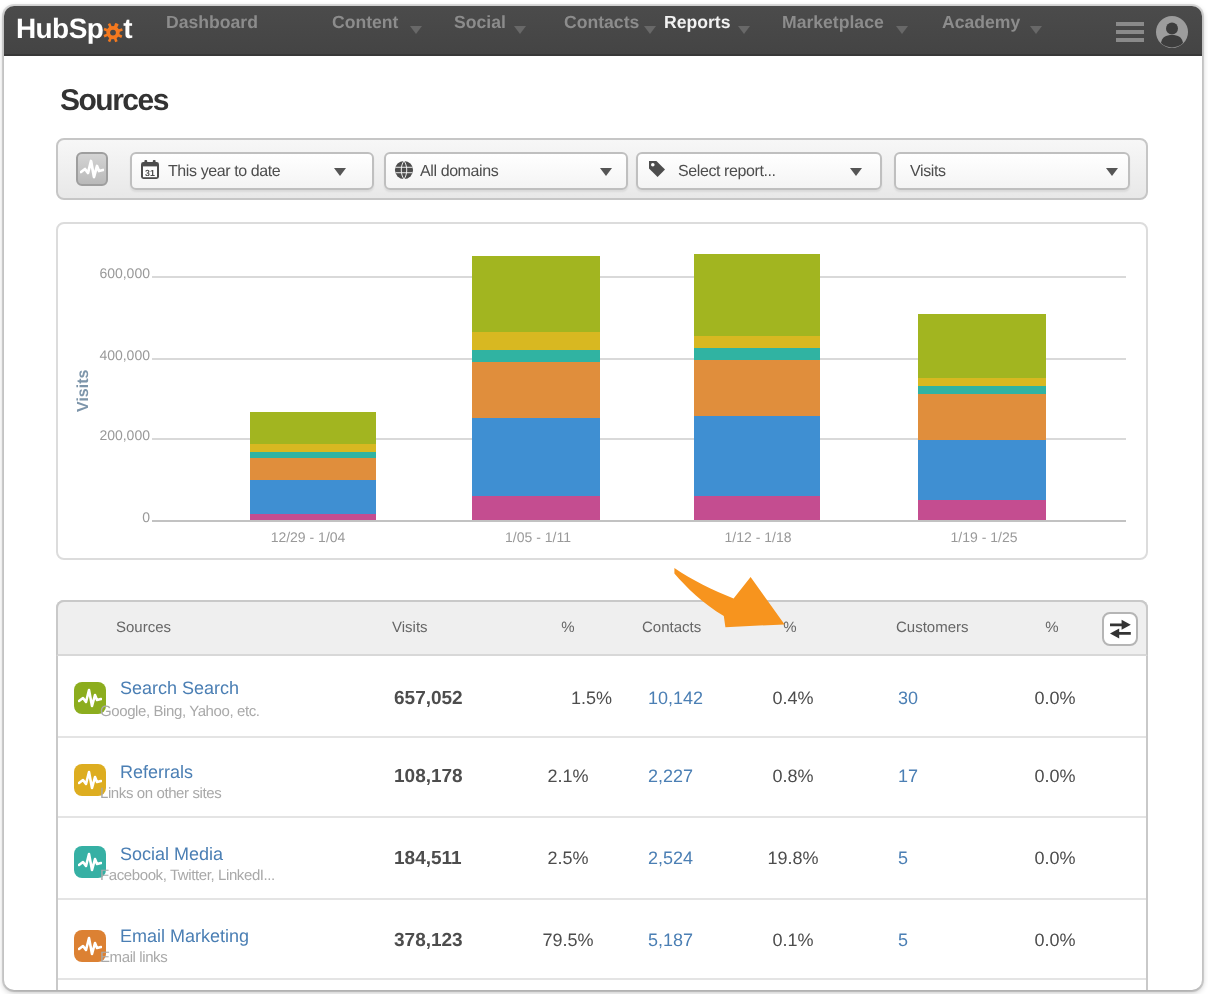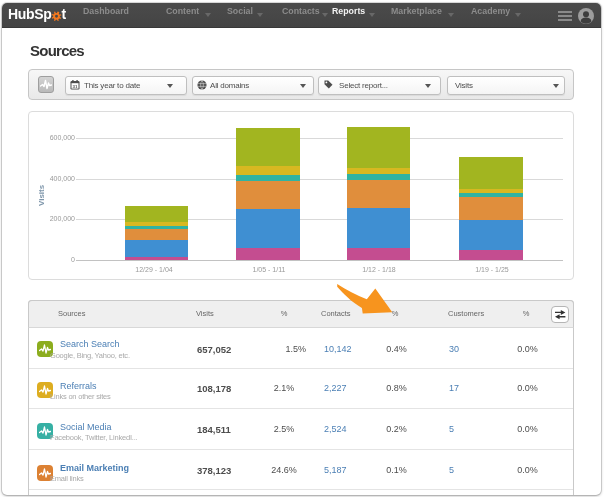--- a/index.html
+++ b/index.html
@@ -197,29 +197,29 @@
   <div class="pct" style="left:374.5px;top:382.5px;">0.8%</div>
   <div class="blue" style="left:449px;top:382.5px;">17</div>
   <div class="pct" style="left:505.5px;top:382.5px;">0.0%</div>
 
   <div class="icon" style="left:37px;top:423px;background:#36b0a4;"></div>
   <div class="rtitle" style="top:422px;">Social Media</div>
   <div class="rsub" style="top:433px;">Facebook, Twitter, LinkedI...</div>
   <div class="num" style="top:423.5px;">184,511</div>
   <div class="pct" style="left:262px;top:423.5px;">2.5%</div>
   <div class="blue" style="left:324px;top:423.5px;">2,524</div>
-  <div class="pct" style="left:374.5px;top:423.5px;">0.2%</div>
+  <div class="pct" style="left:374.5px;top:423.5px;">19.8%</div>
   <div class="blue" style="left:449px;top:423.5px;">5</div>
   <div class="pct" style="left:505.5px;top:423.5px;">0.0%</div>
 
   <div class="icon" style="left:37px;top:465px;background:#dc8133;"></div>
-  <div class="rtitle" style="top:463px;font-weight:bold;">Email Marketing</div>
+  <div class="rtitle" style="top:463px;">Email Marketing</div>
   <div class="rsub" style="top:474px;text-align:center;">Email links</div>
   <div class="num" style="top:465px;">378,123</div>
-  <div class="pct" style="left:262px;top:465px;">24.6%</div>
+  <div class="pct" style="left:262px;top:465px;">79.5%</div>
   <div class="blue" style="left:324px;top:465px;">5,187</div>
   <div class="pct" style="left:374.5px;top:465px;">0.1%</div>
   <div class="blue" style="left:449px;top:465px;">5</div>
   <div class="pct" style="left:505.5px;top:465px;">0.0%</div>
 
   <svg class="abs" style="left:39px;top:344px;" width="12" height="10" viewBox="0 0 12 10">
       <polyline points="0.5,6.5 2.5,5 4,7 5.5,1 7,9 8.5,3.5 9.5,6 11.5,5.5" fill="none" stroke="#fff" stroke-width="1.3" stroke-linejoin="round" stroke-linecap="round"></polyline>
     </svg>
   <svg class="abs" style="left:39px;top:385px;" width="12" height="10" viewBox="0 0 12 10">
       <polyline points="0.5,6.5 2.5,5 4,7 5.5,1 7,9 8.5,3.5 9.5,6 11.5,5.5" fill="none" stroke="#fff" stroke-width="1.3" stroke-linejoin="round" stroke-linecap="round"></polyline>

